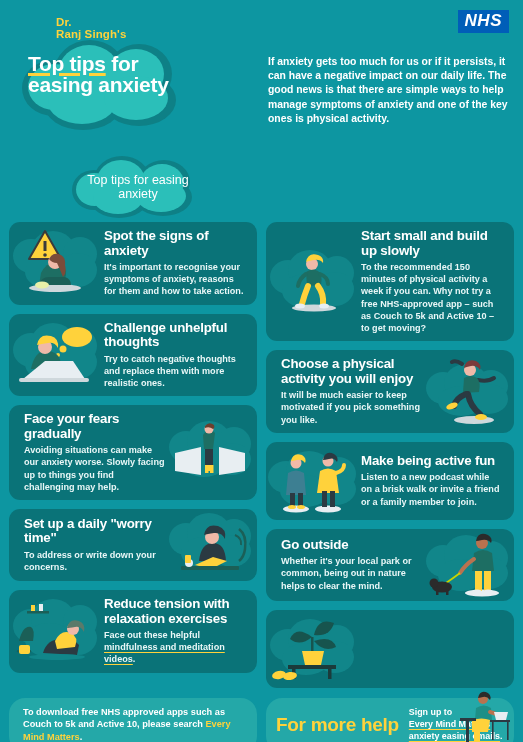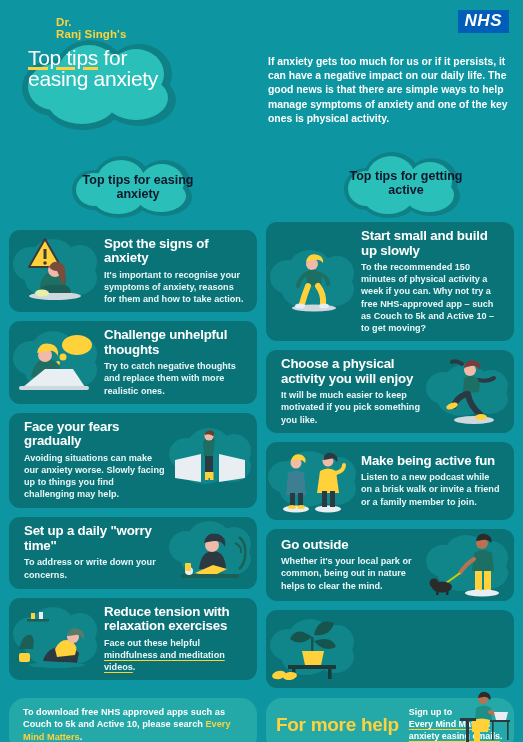--- a/index.html
+++ b/index.html
@@ -31,22 +31,22 @@
   .cloudblob {
     position: absolute; left: 8px; top: 22px;
     width: 164px; height: 92px;
   }
   .cloudblob .b {
     position: absolute; border-radius: 50%;
   }
   .cloudblob .outer { background: #0e8086; }
   .cloudblob .inner { background: #2bbfb9; }
   .title-text {
-    position: relative; z-index: 5; padding-left: 14px; margin-top: 7px;
-    color: #ffffff; font-weight: 400; line-height: 21px;
+    position: relative; z-index: 5; padding-left: 14px; margin-top: 13px;
+    color: #ffffff; font-weight: 700; line-height: 21px;
     font-size: 21px; letter-spacing: -.3px;
   }
   .title-text .u { text-decoration: underline; text-decoration-color: #ffd23b;
                    text-decoration-thickness: 2.5px; text-underline-offset: 2px; }
   .header-para {
     position: absolute; left: 268px; top: 55px; width: 248px;
     color: #ffffff; font-size: 10.4px; line-height: 14.2px;
     font-weight: 600;
   }
 
@@ -56,26 +56,26 @@
     position: absolute; width: 132px; height: 62px;
   }
   .sec-cloud.left { left: 72px; top: 6px; }
   .sec-cloud.right { left: 340px; top: 2px; }
   .sec-cloud .b { position: absolute; border-radius: 50%; }
   .sec-cloud .outer { background: #0e8086; }
   .sec-cloud .inner { background: #2bbfb9; }
   .sec-cloud .lbl {
     position: absolute; inset: 0; z-index: 6;
     display: flex; align-items: center; justify-content: center;
-    color: #0f172a; font-weight: 700; font-size: 12.5px; line-height: 14px;
+    color: #ffffff; font-weight: 400; font-size: 12.5px; line-height: 14px;
     text-align: center;
   }
 
   
-  .cols { position: relative; display: flex; gap: 9px; padding: 0 9px; align-items: center; }
+  .cols { position: relative; display: flex; gap: 9px; padding: 0 9px; }
   .col { width: 248px; display: flex; flex-direction: column; gap: 9px; }
 
   .card {
     position: relative;
     background: #0a7378;
     border-radius: 11px;
     min-height: 72px;
     overflow: visible;
     display: flex; align-items: center;
   }
@@ -170,33 +170,20 @@
       <div class="b outer" style="left:18px;top:24px;width:58px;height:38px;"></div>
       <div class="b outer" style="left:62px;top:22px;width:58px;height:38px;"></div>
       <div class="b inner" style="left:4px;top:17px;width:37px;height:33px;"></div>
       <div class="b inner" style="left:25px;top:4px;width:48px;height:41px;"></div>
       <div class="b inner" style="left:68px;top:8px;width:44px;height:37px;"></div>
       <div class="b inner" style="left:21px;top:26px;width:50px;height:32px;"></div>
       <div class="b inner" style="left:64px;top:24px;width:50px;height:32px;"></div>
       <div class="lbl">Top tips for easing anxiety</div>
     </div>
 
-    <div class="sec-cloud right">
-      <div class="b outer" style="left:4px;top:16px;width:44px;height:42px;"></div>
-      <div class="b outer" style="left:24px;top:0px;width:56px;height:50px;"></div>
-      <div class="b outer" style="left:66px;top:6px;width:52px;height:46px;"></div>
-      <div class="b outer" style="left:20px;top:26px;width:58px;height:40px;"></div>
-      <div class="b outer" style="left:62px;top:24px;width:58px;height:40px;"></div>
-      <div class="b inner" style="left:8px;top:19px;width:37px;height:35px;"></div>
-      <div class="b inner" style="left:27px;top:4px;width:48px;height:43px;"></div>
-      <div class="b inner" style="left:68px;top:10px;width:44px;height:39px;"></div>
-      <div class="b inner" style="left:23px;top:28px;width:50px;height:34px;"></div>
-      <div class="b inner" style="left:64px;top:26px;width:50px;height:34px;"></div>
-      <div class="lbl">Top tips for getting active</div>
-    </div>
   </div>
 
   <div class="cols">
 
     <div class="col">
 
       <div class="card art-left">
         <div class="art left">
           <div class="blob" style="left:2px;top:10px;width:36px;height:34px;"></div>
           <div class="blob" style="left:20px;top:2px;width:44px;height:40px;"></div>

